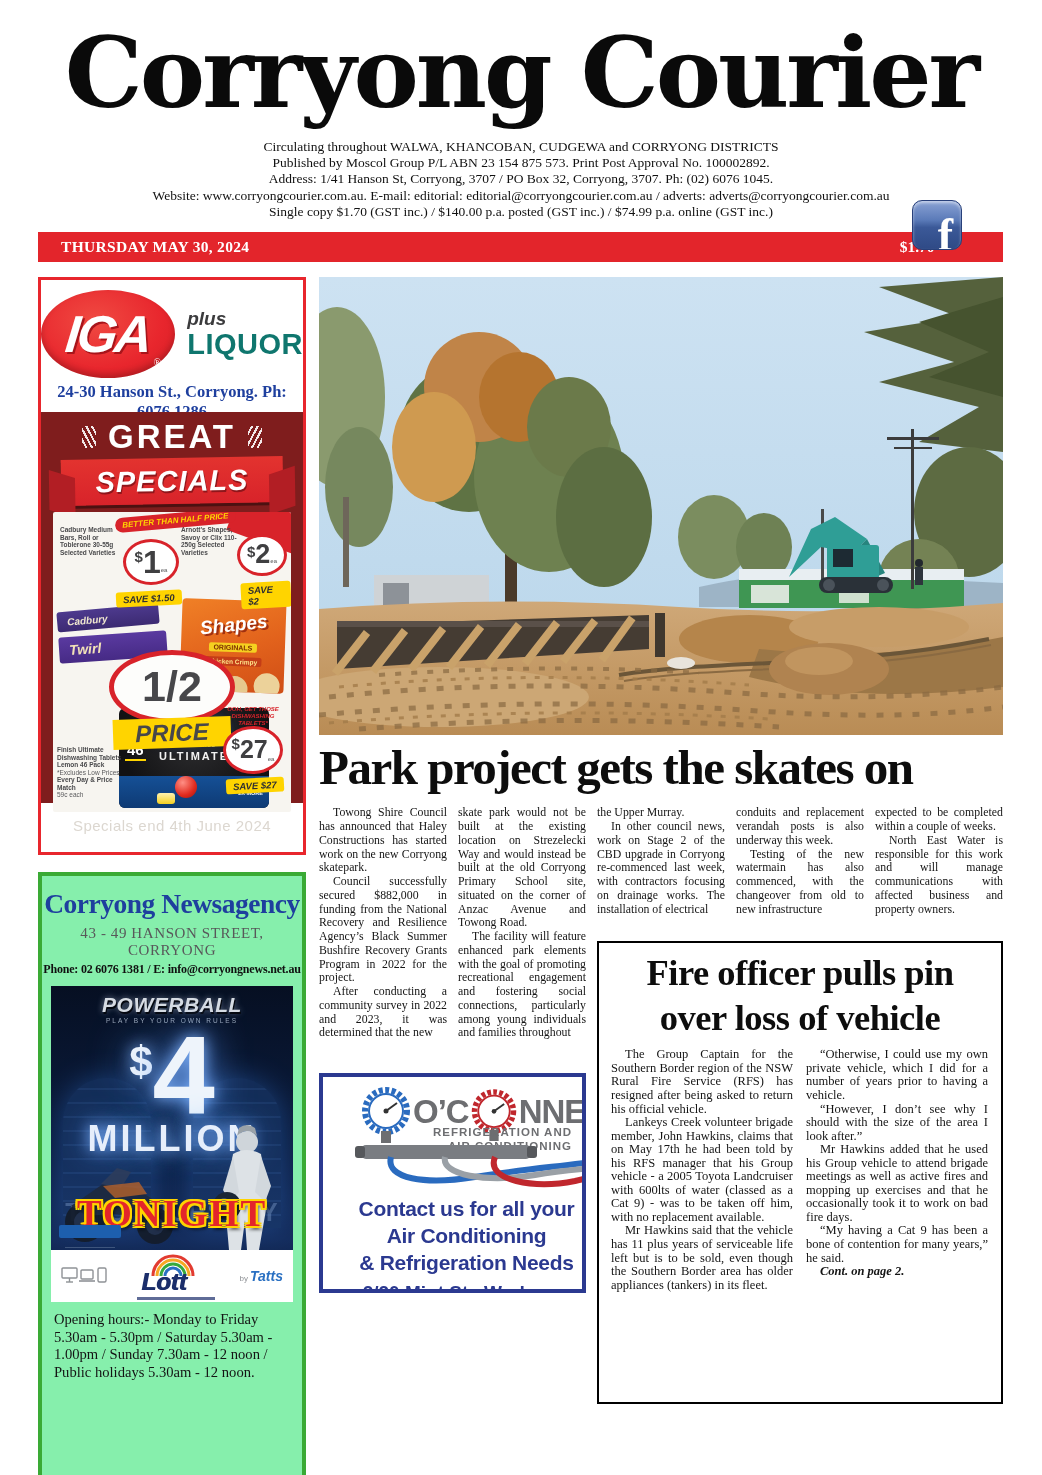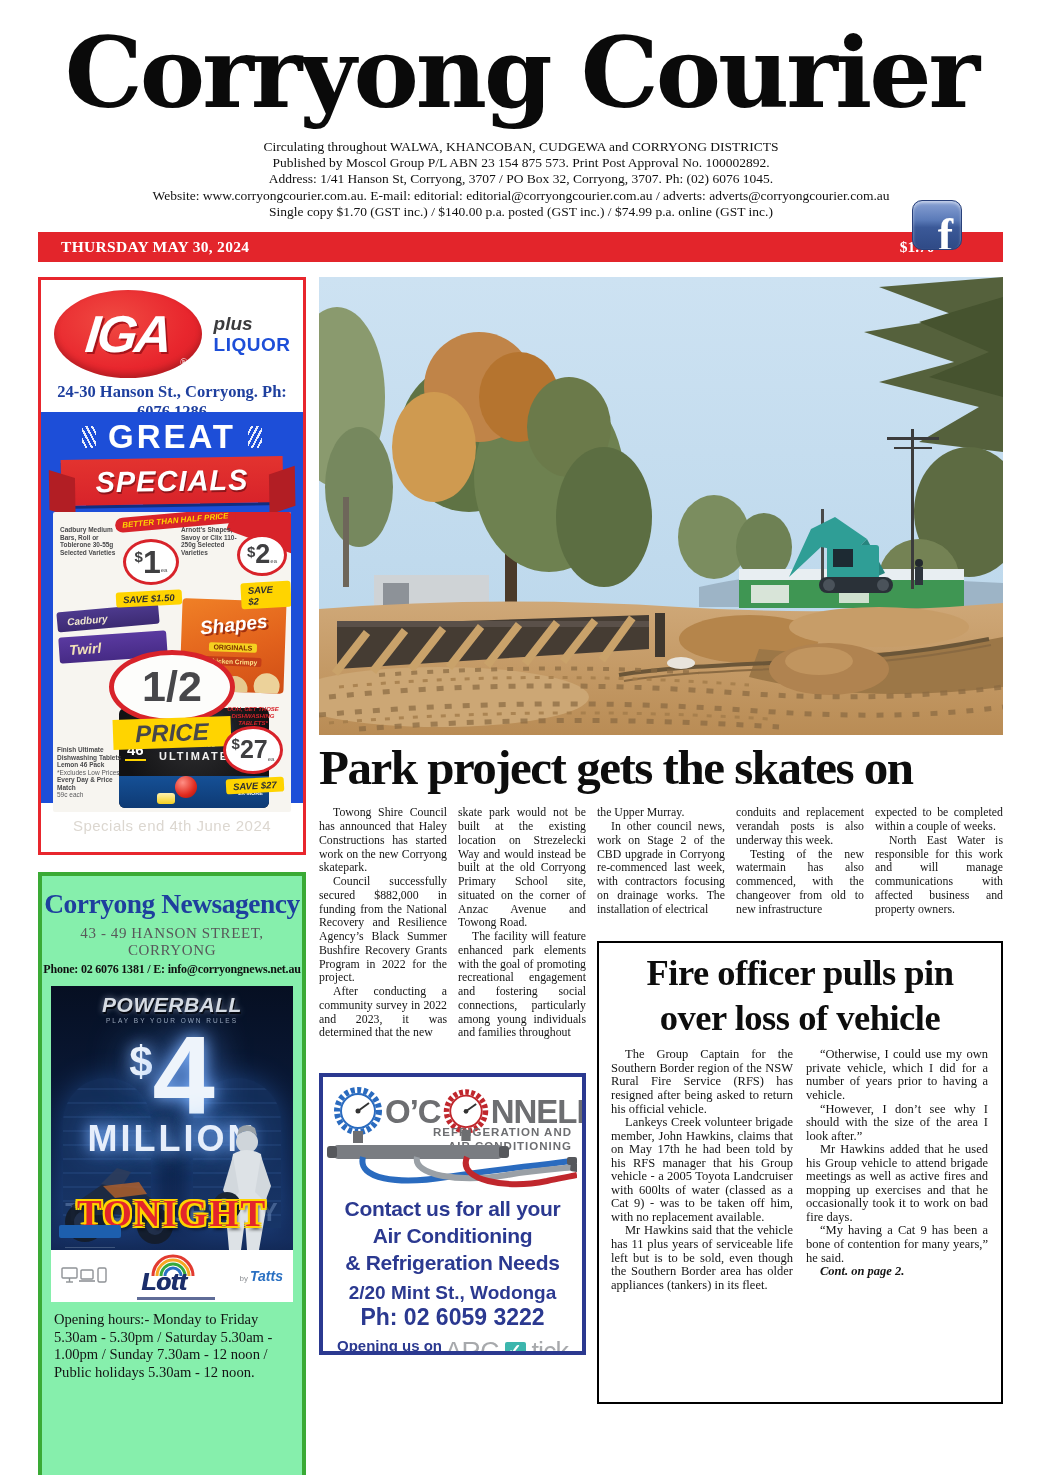--- a/index.html
+++ b/index.html
@@ -34,23 +34,23 @@
   .iga-ad { height:578px; border:3px solid #e8262d; background:#fff; overflow:hidden; }
   .iga-top { height:102px; display:flex; align-items:center; justify-content:center; gap:12px; padding-top:6px; }
   .iga-oval { width:148px; height:88px; background:radial-gradient(ellipse at 40% 35%, #f04a42, #e8262d 60%, #d01d24);
     border-radius:50%; position:relative; display:flex; align-items:center; justify-content:center;
     box-shadow:inset 0 -4px 6px rgba(0,0,0,.2); }
   .iga-oval .b { color:#fff; font-family:"Liberation Sans",sans-serif; font-weight:bold; font-style:italic;
     font-size:52px; letter-spacing:-3px; transform:skewX(-6deg); text-shadow:2px 2px 0 #a8151b; }
   .iga-oval .reg { position:absolute; right:14px; bottom:10px; color:#fff; font-size:10px; font-style:normal; }
   .plus-liquor { font-family:"Liberation Sans",sans-serif; line-height:1; }
   .plus-liquor .pl { display:block; font-style:italic; font-weight:bold; font-size:19px; color:#3b3b3d; margin-bottom:2px; }
-  .plus-liquor .lq { display:block; font-weight:bold; font-size:19px; letter-spacing:.5px; color:#1d4ed8; }
+  .plus-liquor .lq { display:block; font-weight:bold; font-size:29px; letter-spacing:.5px; color:#0f766e; }
   .iga-address { height:30px; text-align:center; color:#1e3f9e; font-weight:bold; font-size:16.5px; }
-  .chalk { height:391px; background:#1d4ed8; position:relative; }
+  .chalk { height:391px; background:#7f1d1d; position:relative; }
   .great { padding-top:6px; height:44px; text-align:center; color:#fff;
     font-family:"Liberation Sans",sans-serif; font-weight:bold; font-size:33px; letter-spacing:3px;
     display:flex; align-items:center; justify-content:center; gap:12px; }
   .gtick { width:14px; height:22px; background:repeating-linear-gradient(62deg, transparent 0 3px, #fff 3px 5px); opacity:.9; }
   .gtick.r { transform:scaleX(-1); }
   .ribbon { position:relative; margin:2px 20px 0; height:46px; background:linear-gradient(#e3332f,#d8232a);
     display:flex; align-items:center; justify-content:center; transform:rotate(-1deg);
     box-shadow:0 3px 0 rgba(0,0,0,.4); }
   .ribbon:before, .ribbon:after { content:""; position:absolute; top:14px; width:26px; height:40px; background:#b21e24; z-index:-1; }
   .ribbon:before { left:-12px; transform:skewY(18deg); }
@@ -194,22 +194,22 @@
   
   .firebox { margin-top:3px; height:463px; border:2px solid #000; padding:4px 12px; overflow:hidden; }
   .fire-headline { text-align:center; font-weight:bold; font-size:36.5px; line-height:1.22;
     letter-spacing:-.5px; color:#0d0d0d; margin:4px 0 8px; }
   .fire-cols { display:flex; gap:13px; }
   .fcol { width:182px; flex:none; font-size:12.5px; line-height:13.55px; text-align:justify; color:#141414; }
   .fcol p { text-indent:14px; }
   .cont-note { font-weight:bold; font-style:italic; text-indent:14px; }
 
   
-  .oc-ad { margin-top:9px; height:282px; border:4px solid #2b3990; background:#fff; overflow:hidden;
-    text-align:center; font-family:"Liberation Sans",sans-serif; }
+  .oc-ad { margin-top:9px; height:220px; border:4px solid #2b3990; background:#fff; overflow:hidden;
+    text-align:center; font-family:"Liberation Sans",sans-serif;padding-left:28px; }
   .oc-logo { position:relative; height:118px; }
   .oc-row { position:absolute; left:8px; top:10px; display:flex; align-items:flex-start; }
   .oc-name { font-weight:bold; font-size:33px; letter-spacing:-1px; color:#6d6e71; line-height:1; margin-top:8px; }
   .oc-sub { position:absolute; right:10px; top:48px; text-align:right; color:#6d6e71; font-weight:bold;
     font-size:11.5px; letter-spacing:1px; line-height:14px; }
   .oc-contact { color:#2b3990; font-weight:bold; font-size:21px; line-height:27px; letter-spacing:-.3px; }
   .oc-address { margin-top:6px; color:#2b3990; font-weight:bold; font-size:19px; }
   .oc-phone { color:#2b3990; font-weight:bold; font-size:23px; }
   .oc-bottom { display:flex; justify-content:space-between; align-items:flex-start; padding:6px 14px 0; }
   .oc-follow { text-align:left; }

